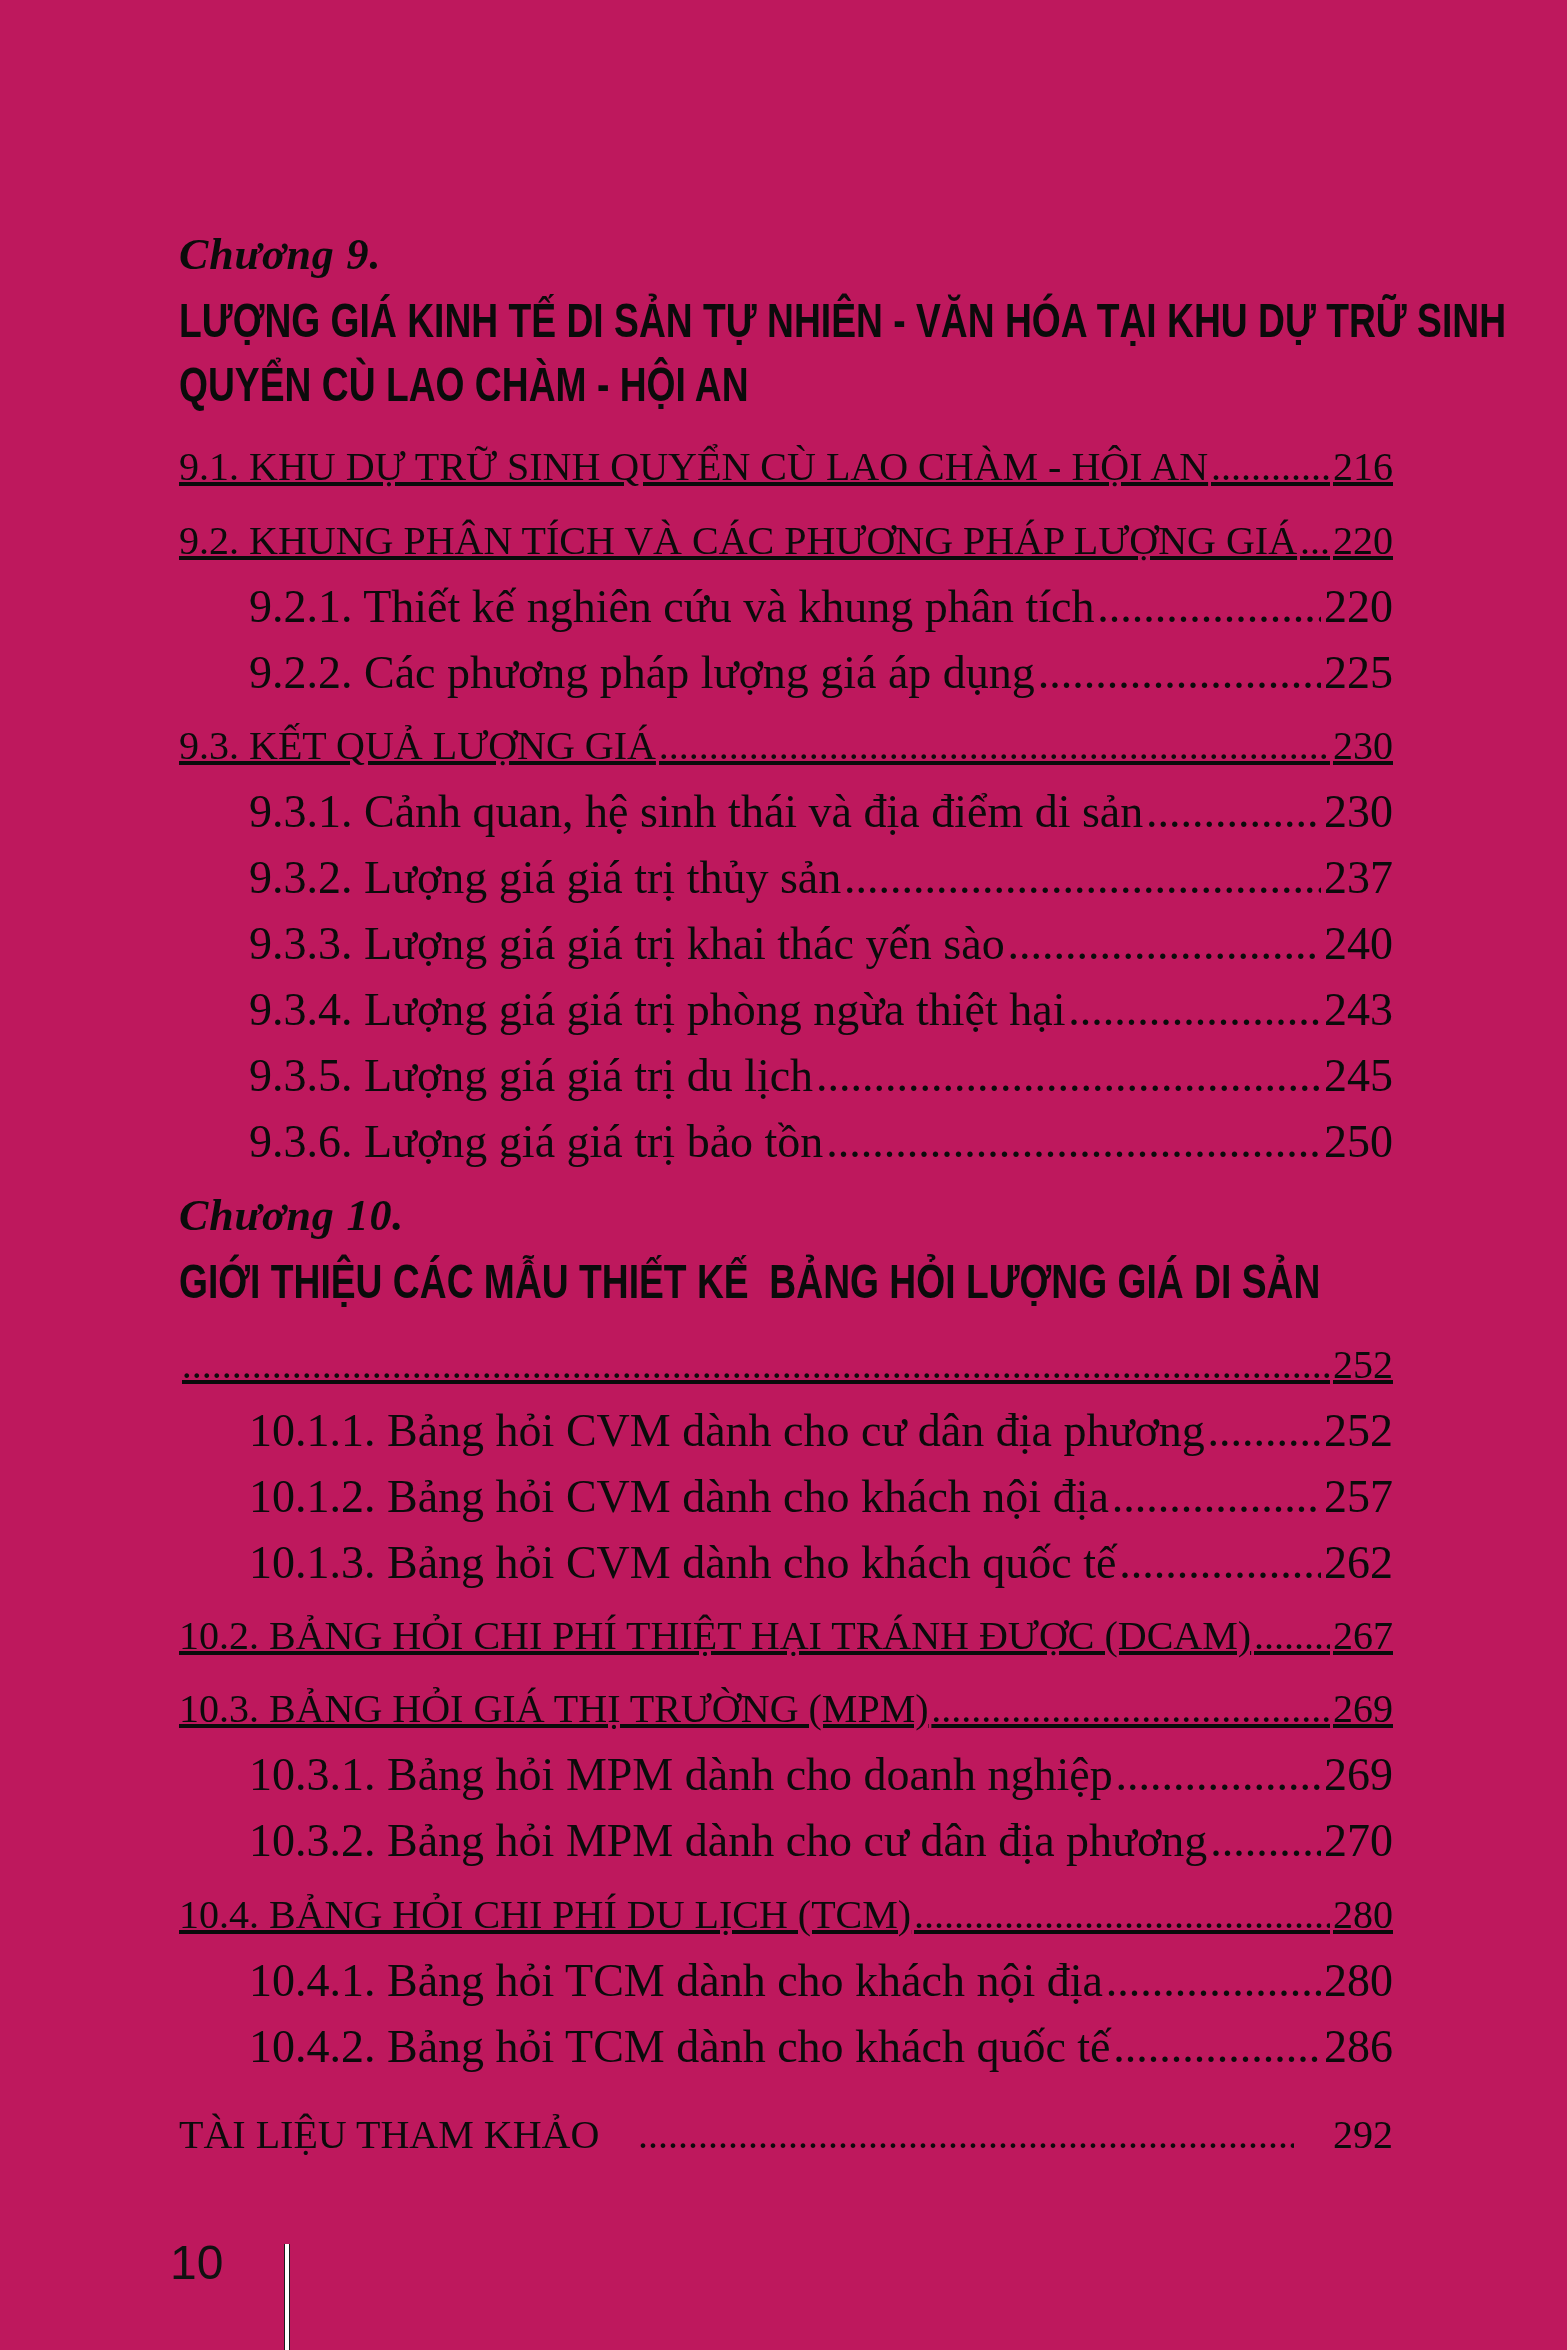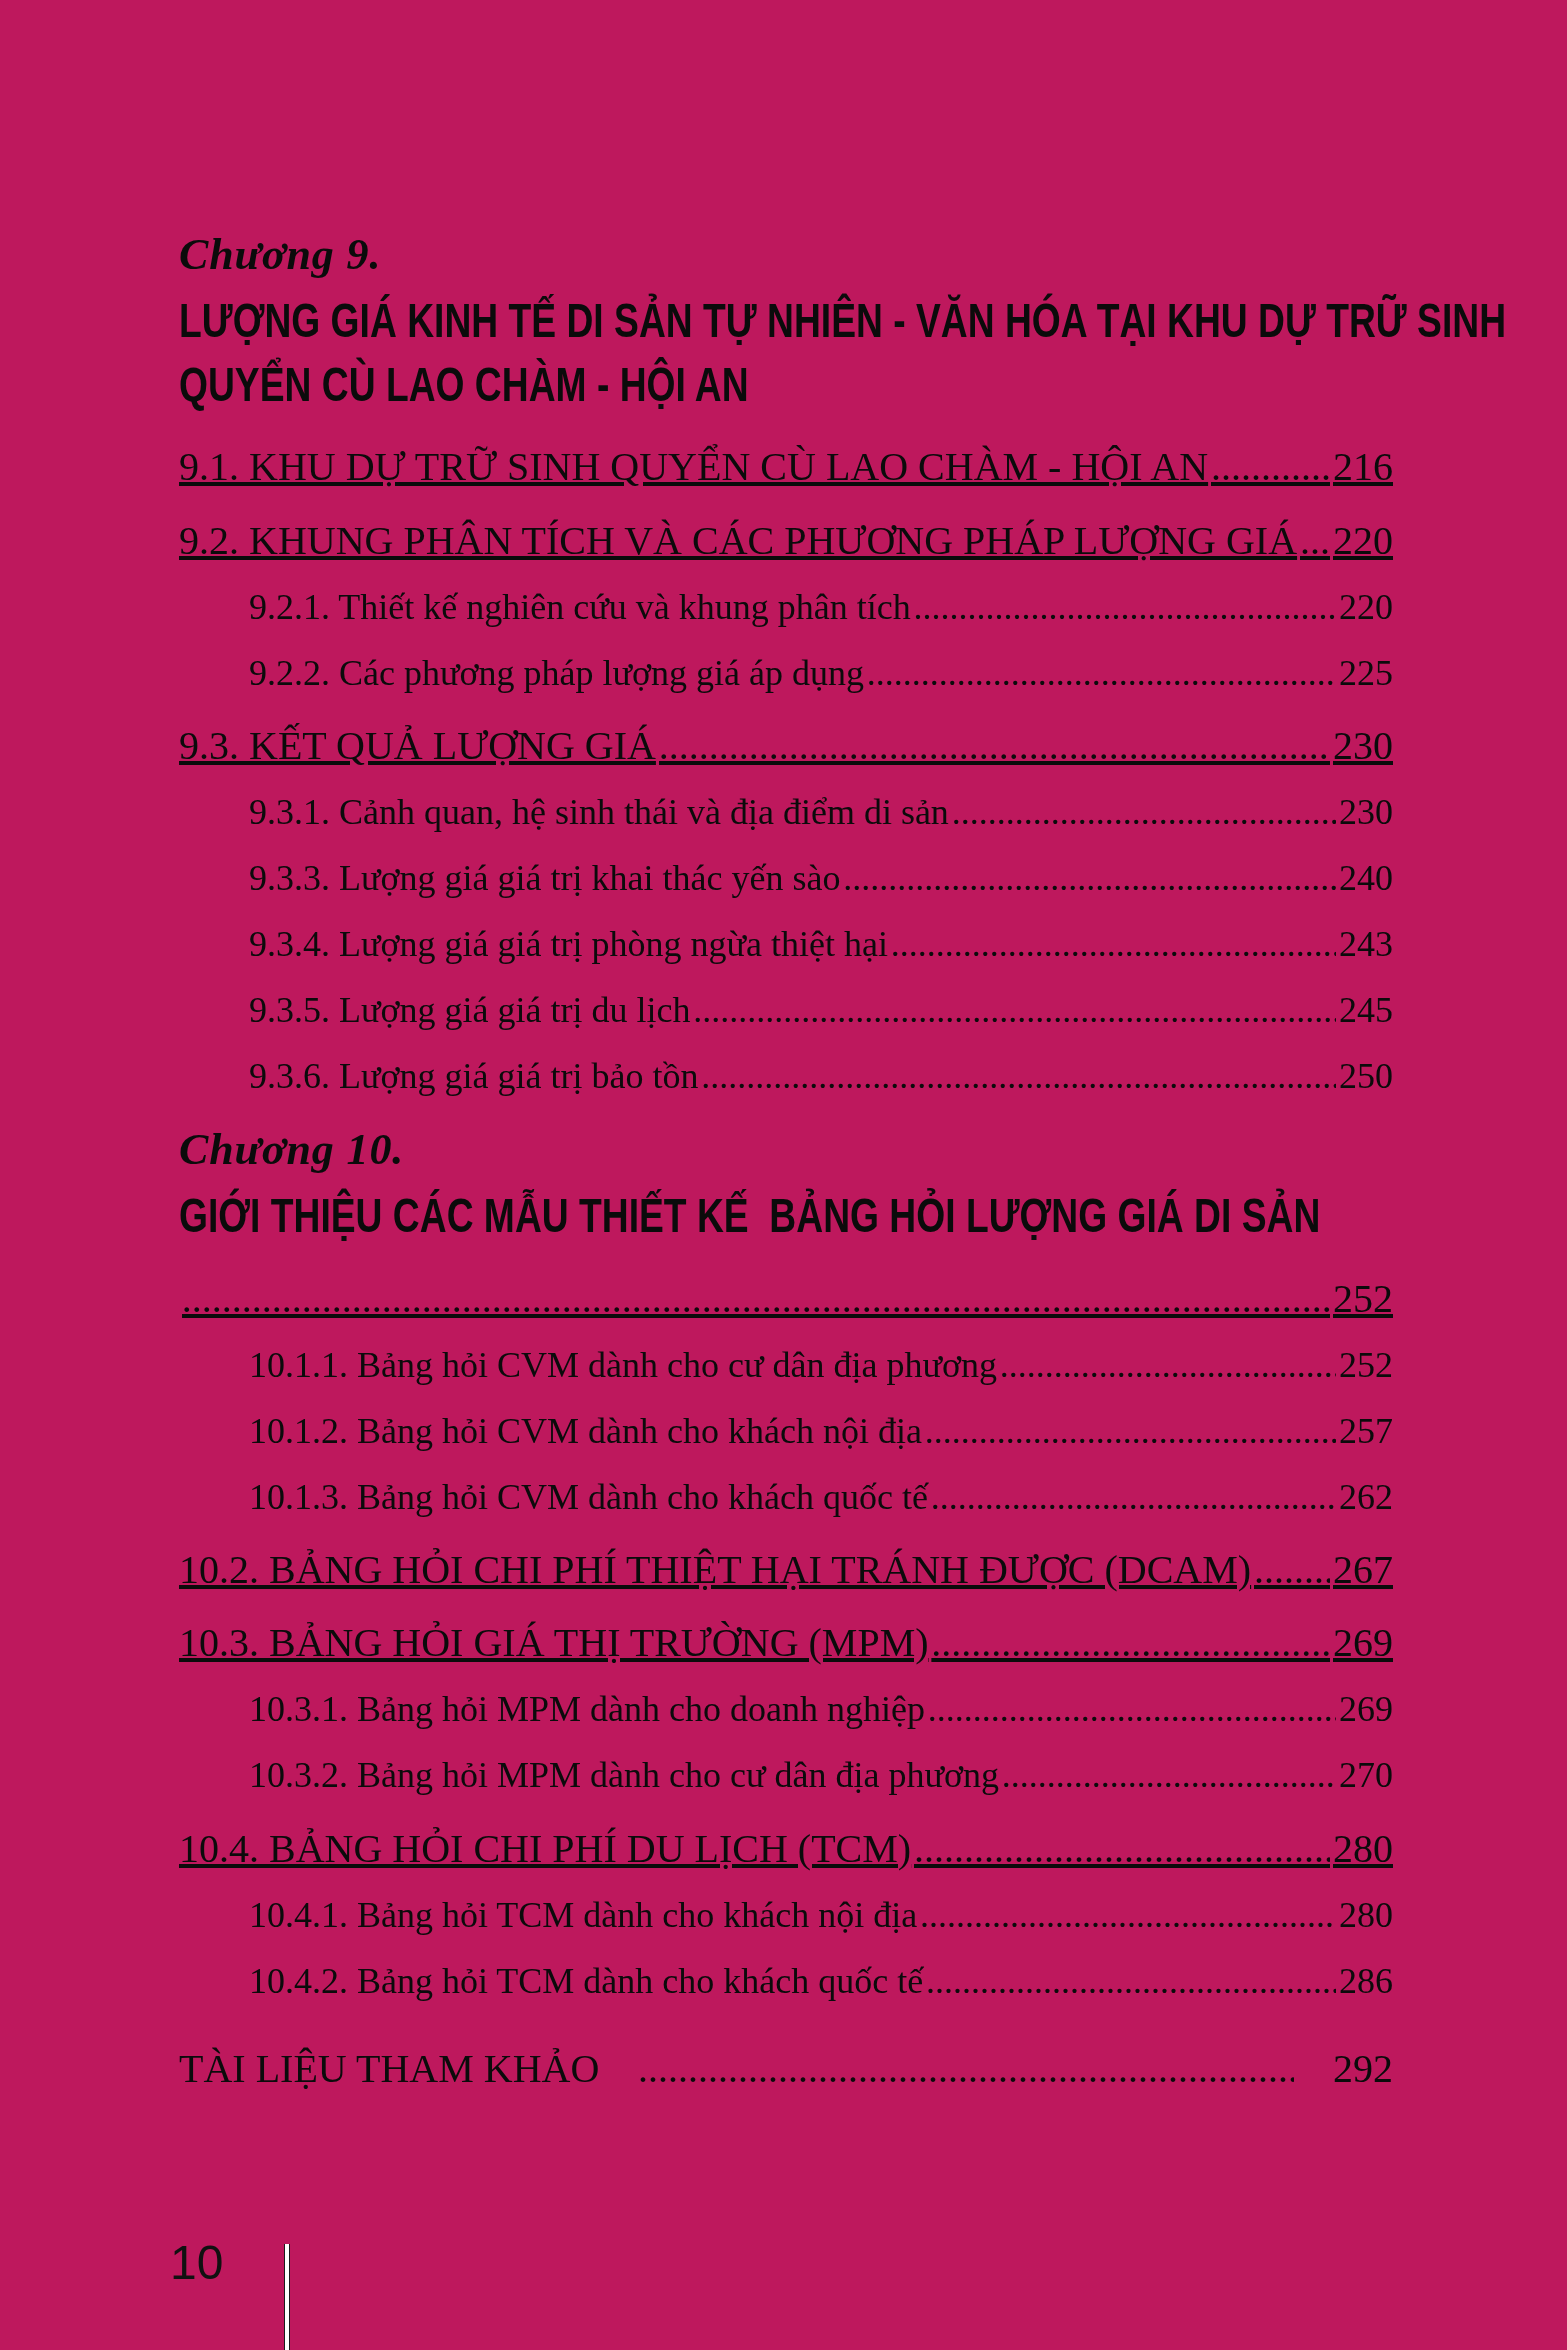--- a/index.html
+++ b/index.html
@@ -52,21 +52,21 @@
     display: flex;
     align-items: baseline;
     line-height: 66px;
   }
   .toc-row.level1 {
     margin-top: 7.3px;
     font-size: 40px;
     text-decoration: underline;
   }
   .toc-row.level2 {
-    font-size: 36px;
+    font-size: 46px;
     padding-left: 70px;
   }
   .toc-label {
     white-space: nowrap;
     flex: 0 0 auto;
   }
   .leader {
     flex: 1 1 auto;
     min-width: 22px;
     overflow: hidden;
@@ -144,20 +144,25 @@
     <span class="toc-label">9.3. KẾT QUẢ LƯỢNG GIÁ</span>
     <span class="leader"></span>
     <span class="toc-page">230</span>
   </li>
           <li class="toc-row level2">
     <span class="toc-label">9.3.1. Cảnh quan, hệ sinh thái và địa điểm di sản</span>
     <span class="leader"></span>
     <span class="toc-page">230</span>
   </li>
           <li class="toc-row level2">
+    <span class="toc-label">9.3.2. Lượng giá giá trị thủy sản</span>
+    <span class="leader"></span>
+    <span class="toc-page">237</span>
+  </li>
+          <li class="toc-row level2">
     <span class="toc-label">9.3.3. Lượng giá giá trị khai thác yến sào</span>
     <span class="leader"></span>
     <span class="toc-page">240</span>
   </li>
           <li class="toc-row level2">
     <span class="toc-label">9.3.4. Lượng giá giá trị phòng ngừa thiệt hại</span>
     <span class="leader"></span>
     <span class="toc-page">243</span>
   </li>
           <li class="toc-row level2">

